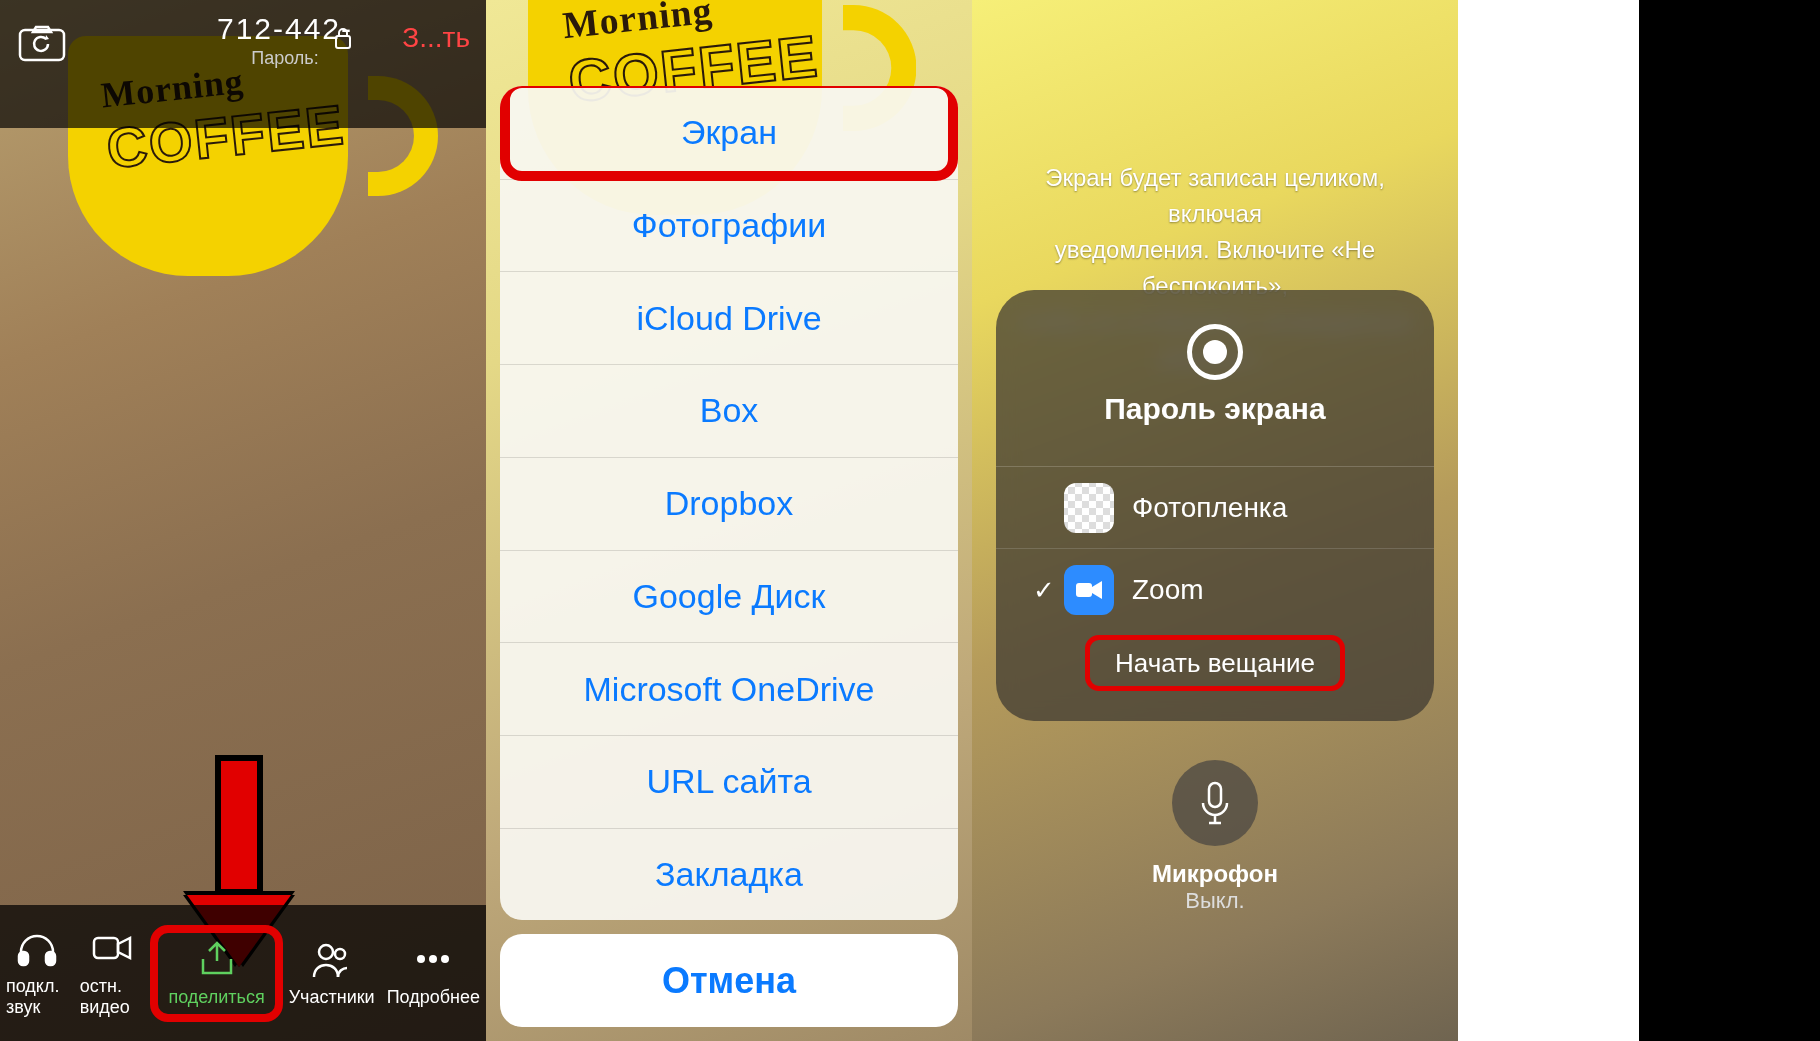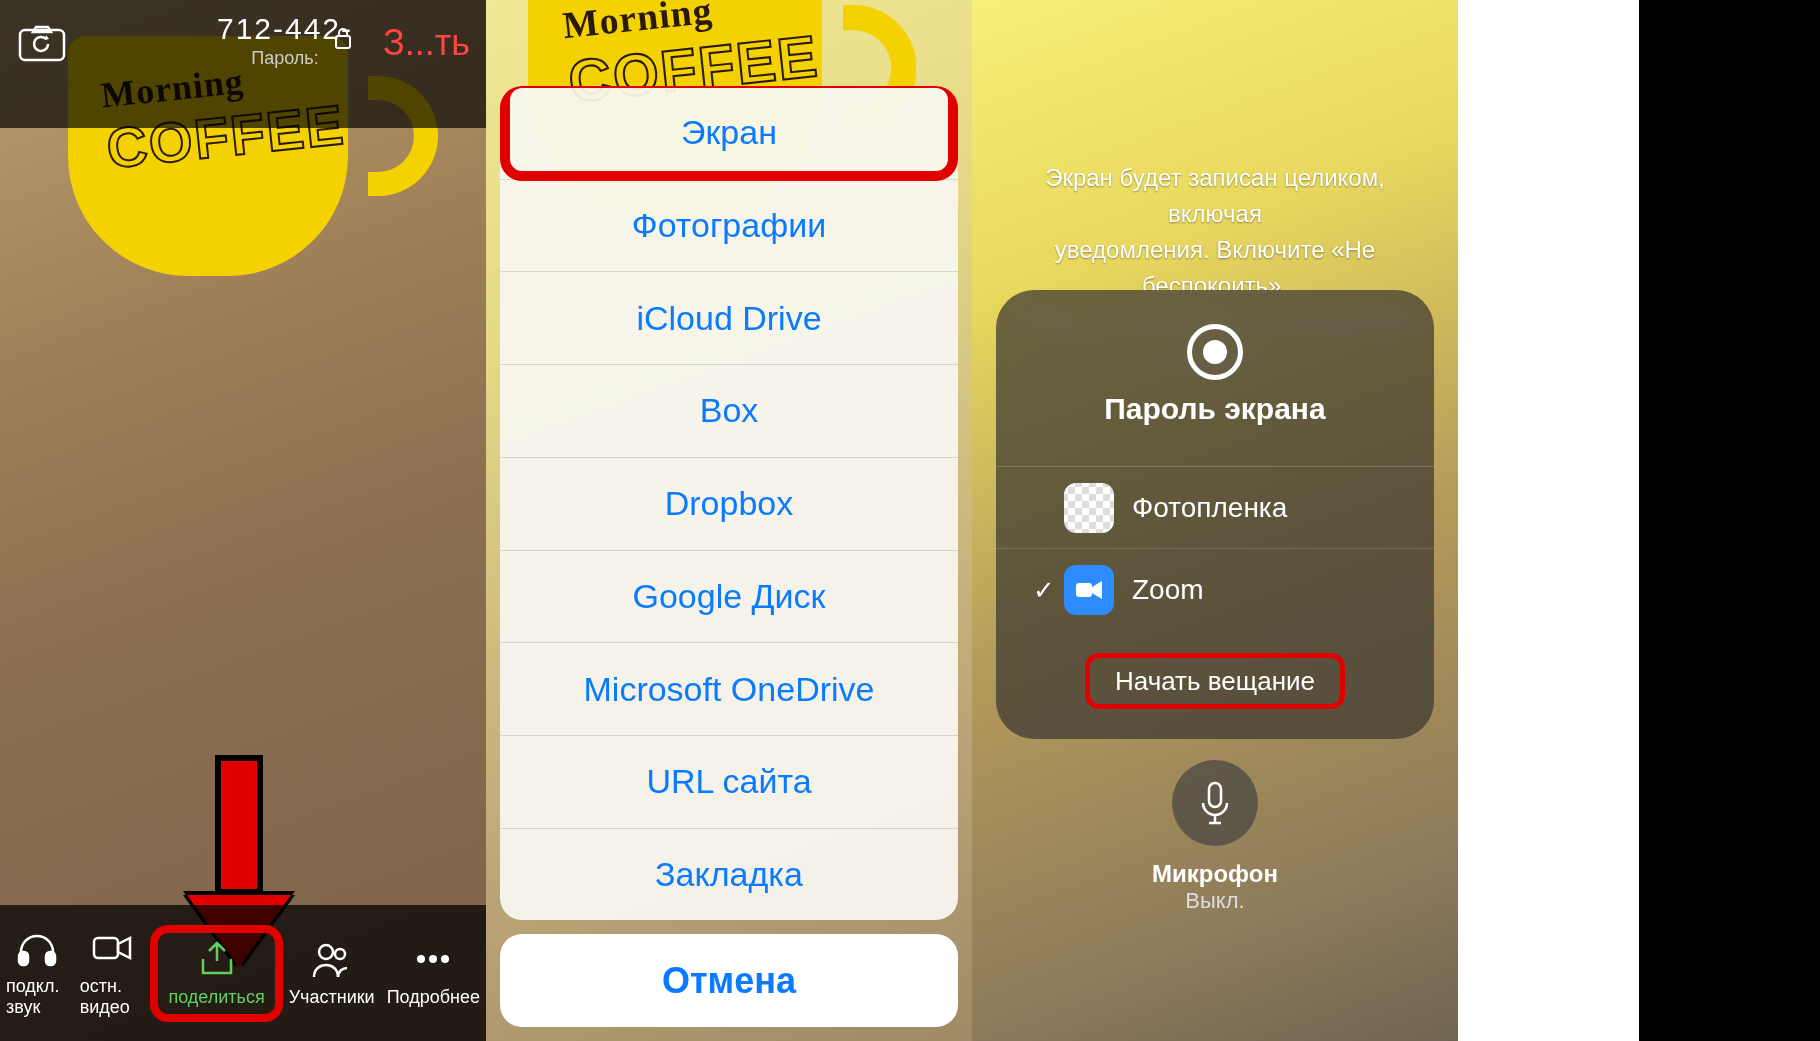--- a/index.html
+++ b/index.html
@@ -12,21 +12,21 @@
 
 
 .topbar{position:absolute;top:0;left:0;right:0;height:128px;background:rgba(0,0,0,0.68);display:flex;align-items:flex-start;color:#fff}
 .camflip{padding:22px 18px}
 .camflip svg{width:48px;height:40px}
 .topcenter{flex:1;text-align:center;padding-top:12px}
 .meetid{font-size:30px;letter-spacing:2px;color:#fff}
 .pw{font-size:18px;color:#ccc;margin-top:2px}
 .lock{position:absolute;top:26px;left:333px}
 .lock svg{width:20px;height:24px}
-.endcall{position:absolute;top:22px;right:16px;color:#f44;font-size:36px}
+.endcall{position:absolute;top:22px;right:16px;color:#f44;font-size:28px}
 .cup{position:absolute;top:36px;left:68px;width:320px;height:280px}
 .cup .body{position:absolute;width:280px;height:240px;background:#f4d200;border-radius:18px 18px 120px 120px}
 .cup .handle{position:absolute;right:-50px;top:40px;width:70px;height:120px;border:24px solid #f4d200;border-left:none;border-radius:0 60px 60px 0}
 .cup .txt{position:absolute;top:26px;left:36px;color:#2a1a0a;font-weight:900;transform:rotate(-6deg)}
 .cup .m{font-family:cursive;font-size:36px;letter-spacing:1px}
 .cup .c{font-size:56px;letter-spacing:2px;-webkit-text-stroke:2px #2a1a0a;color:#f4d200}
 .arrow{position:absolute;left:215px;top:755px}
 .arrow .shaft{width:48px;height:140px;background:#e10000;border:6px solid #000}
 .arrow .head{width:0;height:0;border-left:52px solid transparent;border-right:52px solid transparent;border-top:72px solid #e10000;filter:drop-shadow(0 -4px 0 #000) drop-shadow(4px 0 0 #000) drop-shadow(-4px 0 0 #000);margin-left:-28px}
 .bbar{position:absolute;bottom:0;left:0;right:0;height:136px;background:rgba(0,0,0,0.72);display:flex;align-items:center;justify-content:flex-start;color:#fff}
@@ -54,21 +54,21 @@
 .recicon .dot{width:24px;height:24px;background:#fff;border-radius:50%}
 .rectitle{text-align:center;font-size:30px;font-weight:600;margin-top:12px}
 .dest{margin-top:40px;border-top:1px solid rgba(255,255,255,0.18)}
 .drow{display:flex;align-items:center;height:82px;padding:0 28px;border-bottom:1px solid rgba(255,255,255,0.14);font-size:28px}
 .drow:last-of-type{border-bottom:none}
 .chk{width:40px;display:flex;justify-content:center;font-size:26px}
 .appicon{width:50px;height:50px;border-radius:12px;margin-right:18px;display:flex;align-items:center;justify-content:center}
 .photosicon{background:repeating-conic-gradient(#fff 0 25%,#ddd 0 50%) 50%/14px 14px}
 .zoomicon{background:#2d8cff}
 .zoomicon svg{width:30px;height:22px}
-.startbtn{margin:22px auto 0;width:260px;height:56px;display:flex;align-items:center;justify-content:center;font-size:26px;color:#fff;border:5px solid #e10000;border-radius:14px}
+.startbtn{margin:4px auto 0;width:260px;height:56px;display:flex;align-items:center;justify-content:center;font-size:26px;color:#fff;border:5px solid #e10000;border-radius:14px}
 .micblock{position:absolute;left:0;right:0;top:760px;text-align:center;color:#fff}
 .micbtn{width:86px;height:86px;border-radius:50%;background:rgba(80,75,68,0.8);margin:0 auto;display:flex;align-items:center;justify-content:center}
 .micbtn svg{width:40px;height:48px}
 .micl1{margin-top:14px;font-size:24px;font-weight:600}
 .micl2{font-size:22px;color:#ddd}
 </style>
 </head>
 <body>
 
 <div class="panel p1">

